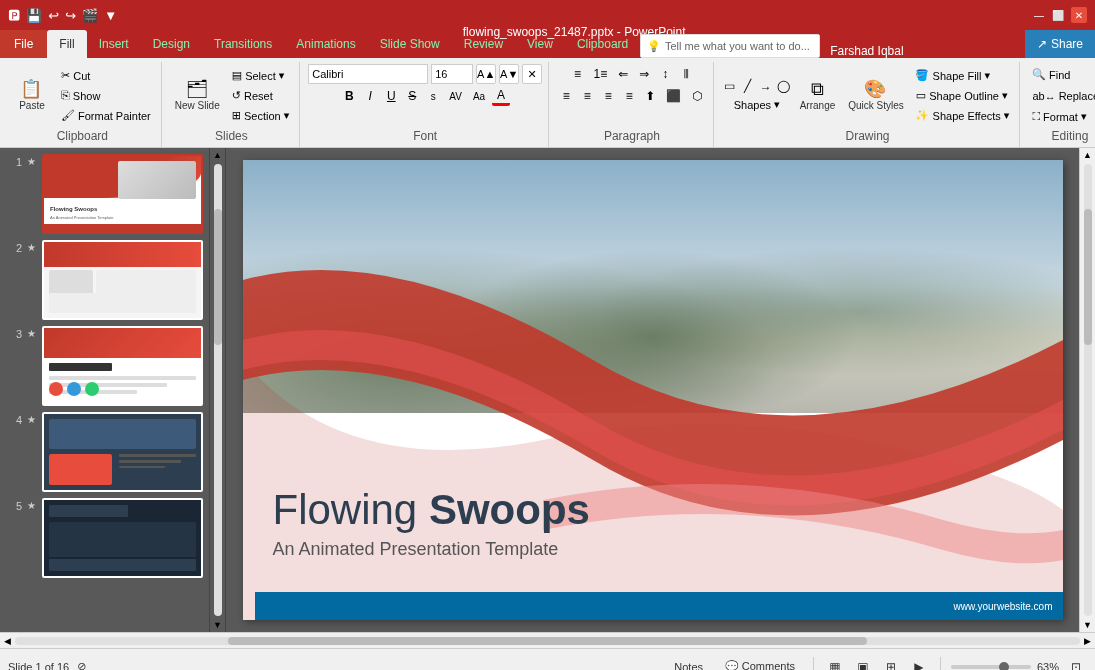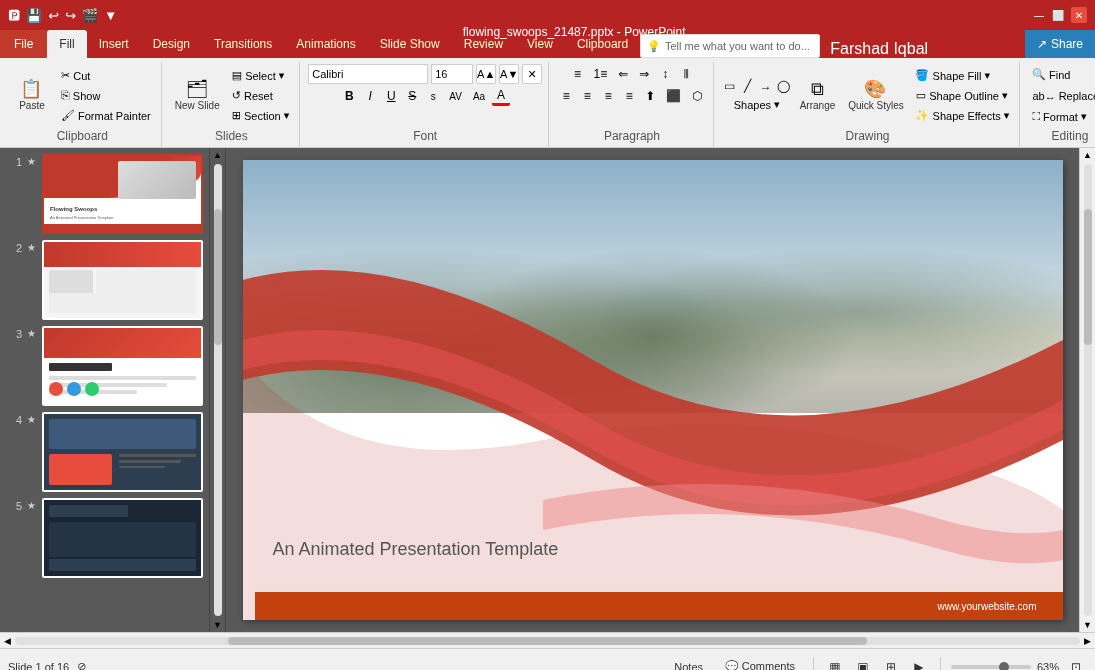--- a/index.html
+++ b/index.html
@@ -24,21 +24,21 @@
     
     .ribbon-tabs {
       background: #b52323;
       display: flex;
       align-items: flex-end;
       padding-left: 0;
       height: 28px;
     }
     .ribbon-tab {
       padding: 4px 12px;
-      color: #fef9c3;
+      color: #86efac;
       font-size: 12px;
       cursor: pointer;
       height: 28px;
       display: flex;
       align-items: center;
     }
     .ribbon-tab.active {
       background: #f0f0f0;
       color: #333;
       border-radius: 3px 3px 0 0;
@@ -60,21 +60,21 @@
       color: white;
       font-size: 12px;
       cursor: pointer;
       height: 28px;
       display: flex;
       align-items: center;
       gap: 4px;
     }
     .ribbon-user {
       color: white;
-      font-size: 16px;
+      font-size: 12px;
       padding: 0 10px;
       display: flex;
       align-items: center;
       text-align: center;
     }
 
     
     .ribbon {
       background: #f0f0f0;
       border-bottom: 1px solid #ccc;
@@ -296,25 +296,25 @@
       font-size: 18px;
       color: #555;
       margin-top: 6px;
     }
     .slide-footer {
       position: absolute;
       bottom: 0;
       left: 12px;
       right: 0;
       height: 28px;
-      background: #c2410c;
+      background: #0369a1;
       display: flex;
       align-items: center;
       justify-content: flex-end;
-      padding-right: 26px;
+      padding-right: 10px;
     }
     .slide-footer-url {
       color: white;
       font-size: 10px;
     }
 
     
     .status-bar {
       background: #f0f0f0;
       border-top: 1px solid #ccc;
@@ -739,20 +739,23 @@
           <path d="M0,0 L0,200 Q100,320 300,280 Q500,240 700,300 Q780,320 820,350 L820,460 L0,460 Z" fill="rgba(180,30,30,0.15)"></path>
 
           <path d="M0,120 Q150,80 350,200 Q550,320 820,180 L820,280 Q550,420 350,300 Q150,180 0,220 Z" fill="#c0392b" opacity="0.9"></path>
 
           <path d="M0,180 Q150,140 350,260 Q550,380 820,240 L820,270 Q550,410 350,290 Q150,170 0,210 Z" fill="#e55050" opacity="0.6"></path>
 
           <path d="M300,340 Q500,300 700,360 Q770,380 820,370 L820,400 Q770,410 700,390 Q500,330 300,370 Z" fill="#e88" opacity="0.5"></path>
         </svg>
 
         <div class="slide-text-area">
+          <div class="slide-title">
+            <span>Flowing</span> <strong>Swoops</strong>
+          </div>
           <div class="slide-subtitle">An Animated Presentation Template</div>
         </div>
 
         <div class="slide-footer">
           <span class="slide-footer-url">www.yourwebsite.com</span>
         </div>
       </div>
     </div>
 
     <div class="v-scrollbar" style="background:#f0f0f0;border-left:1px solid #ccc;">

